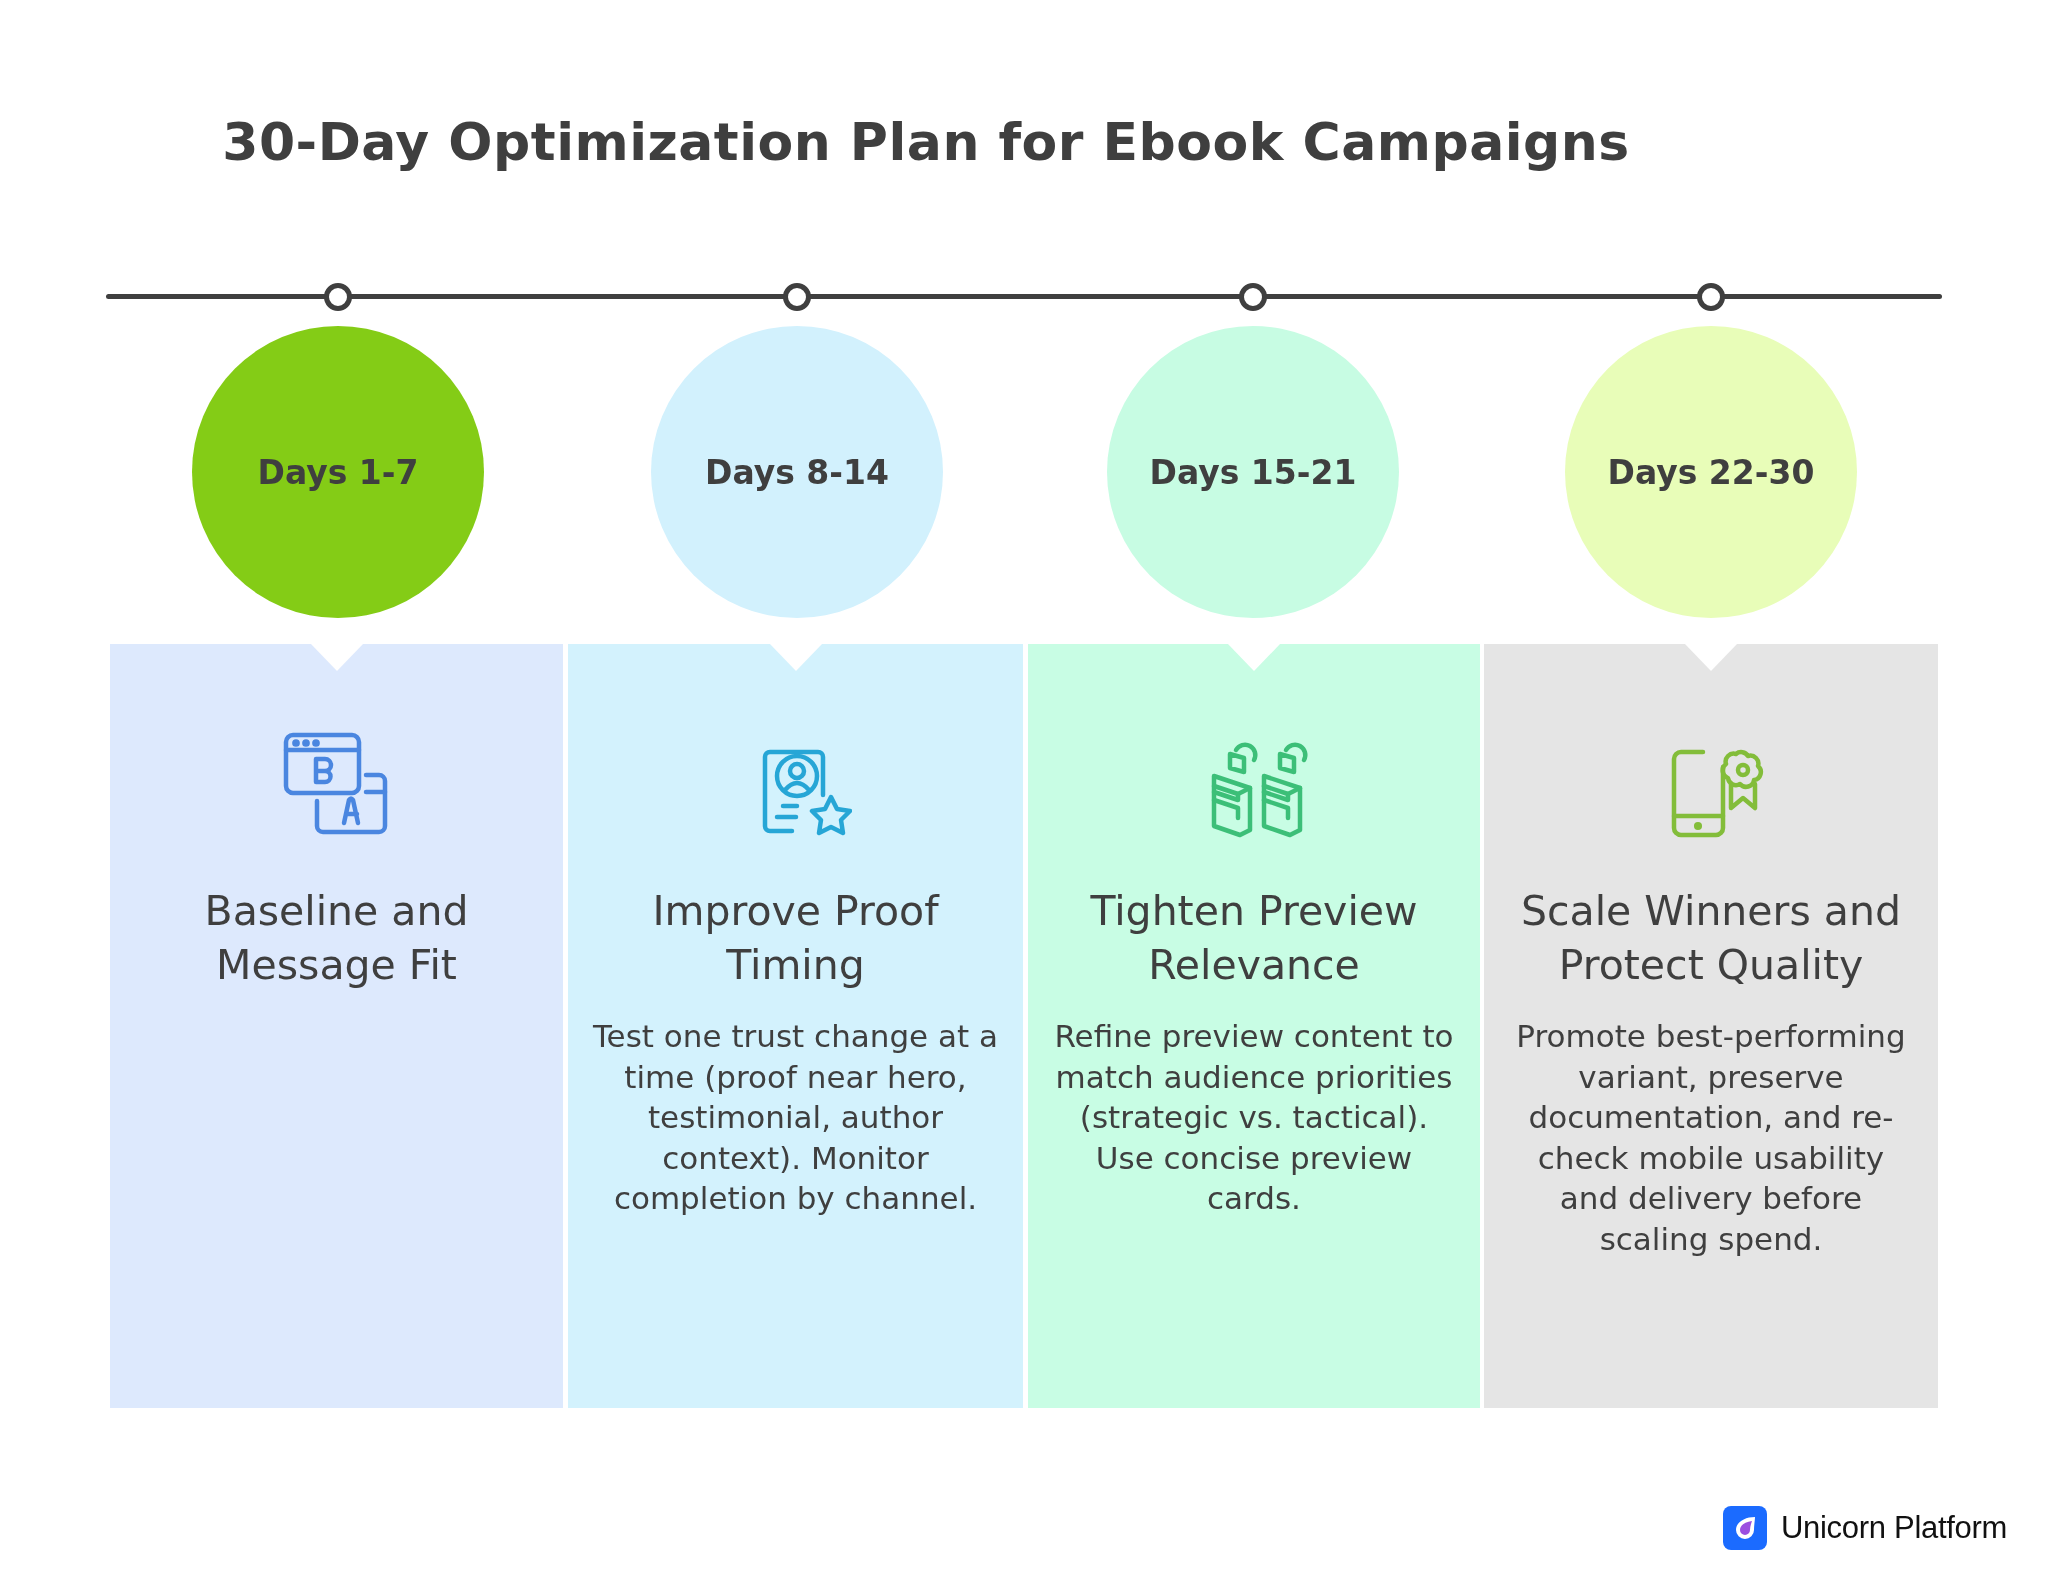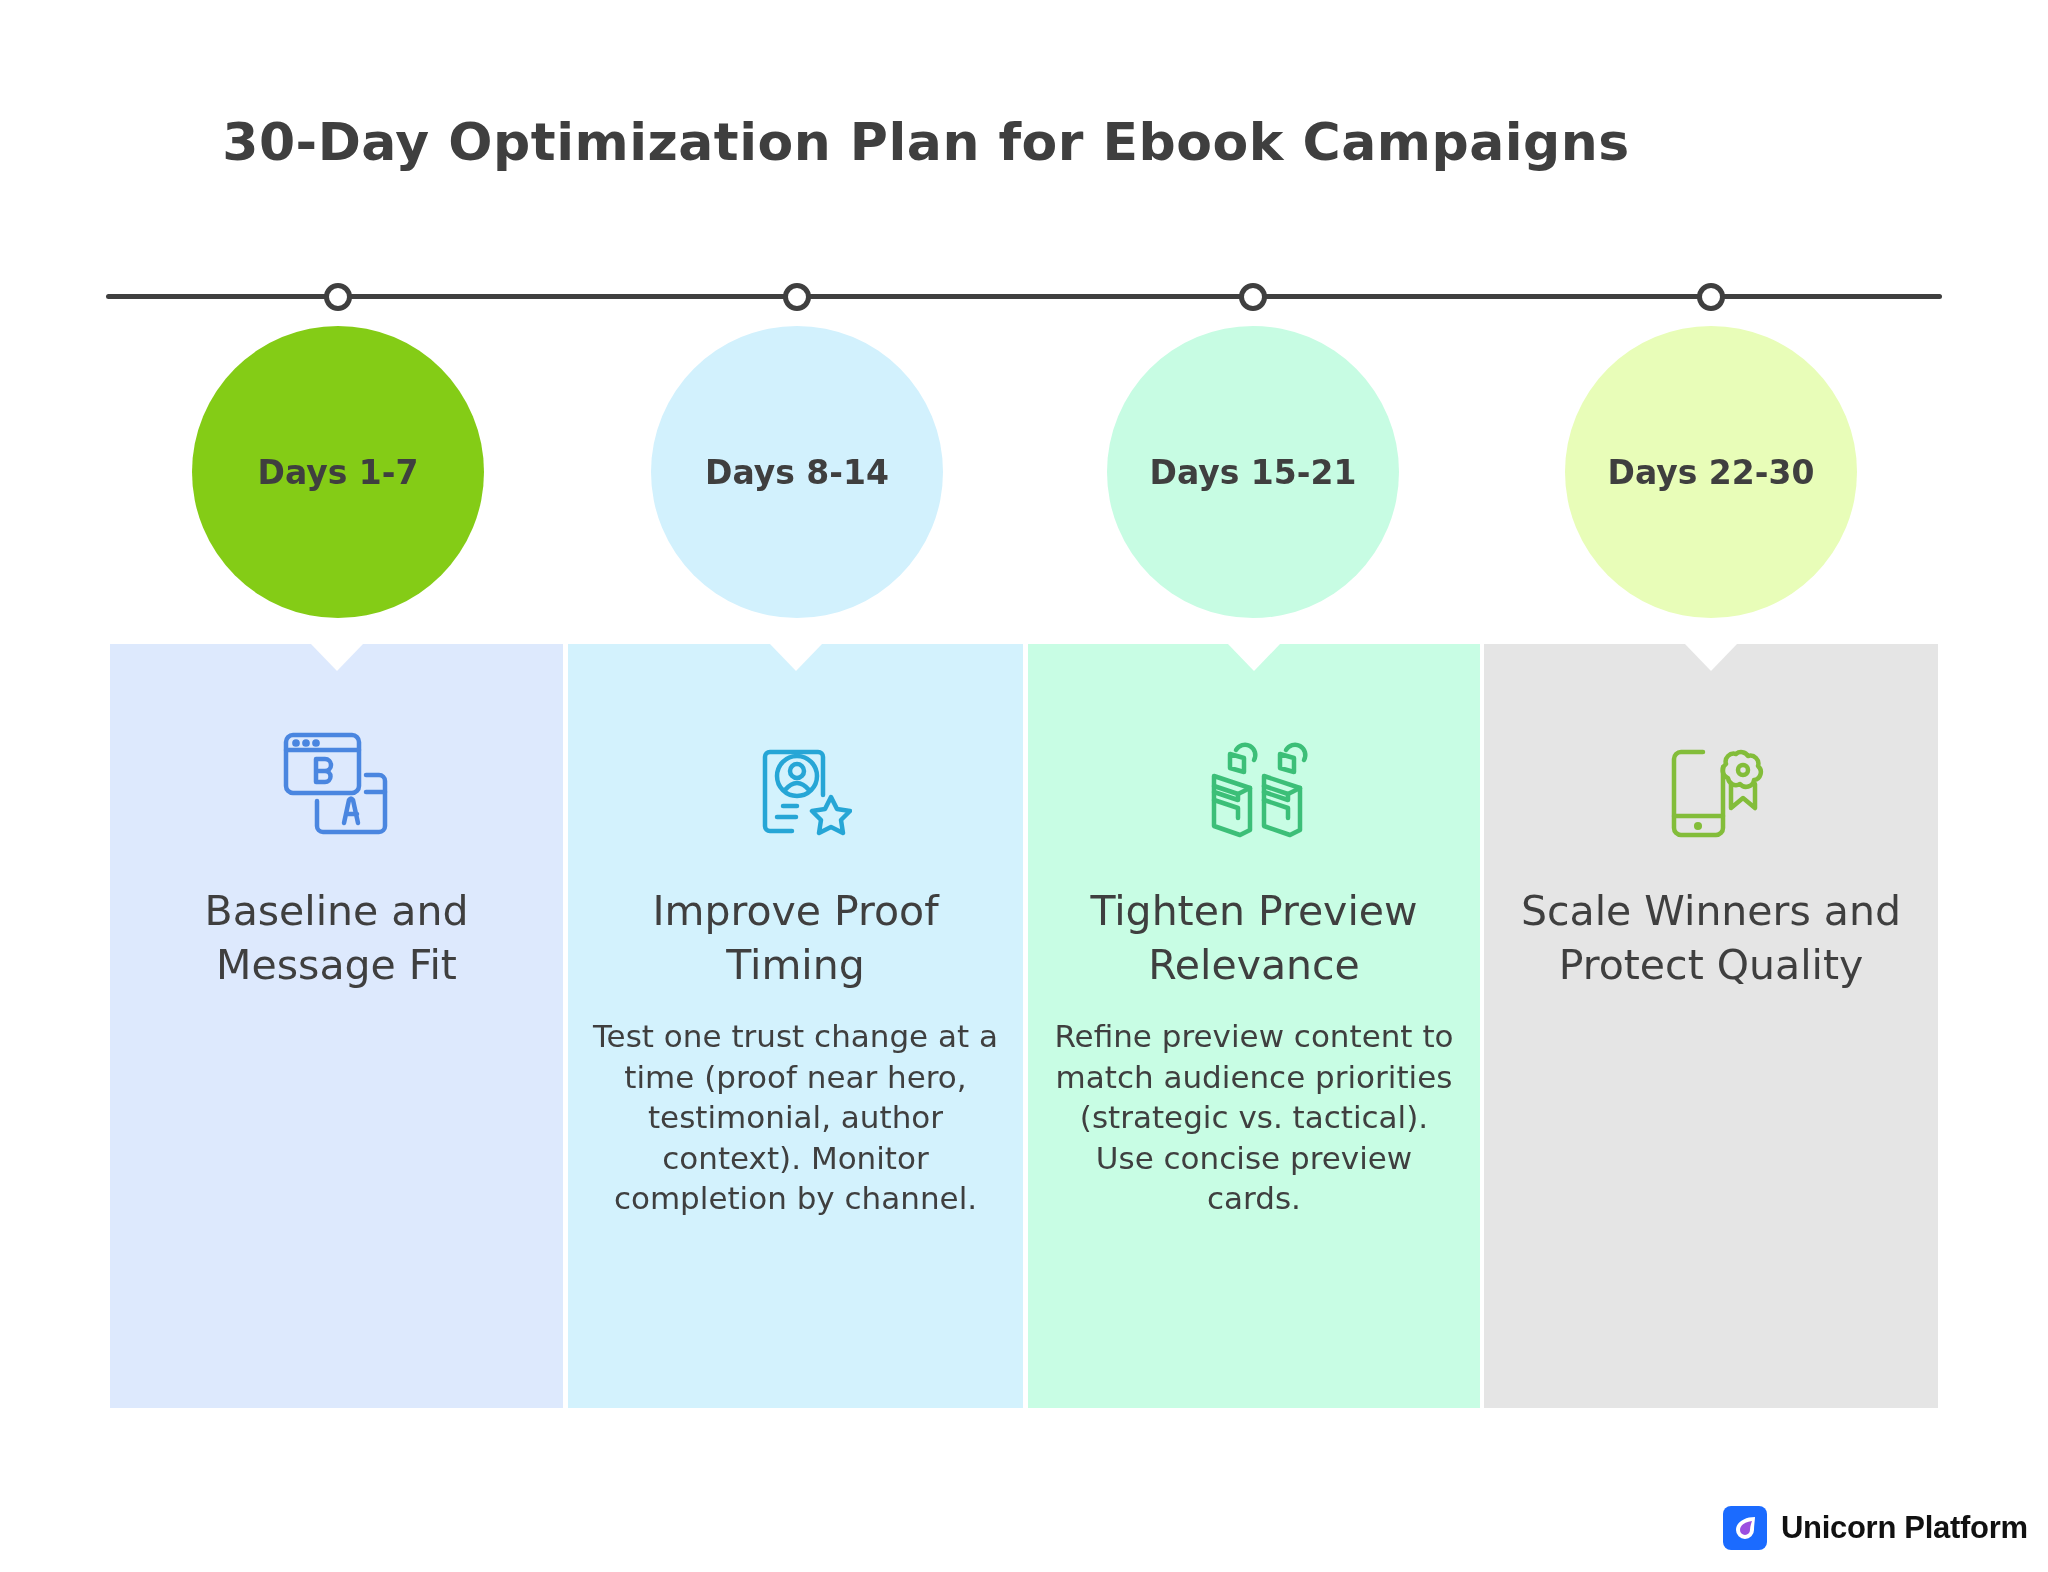--- a/index.html
+++ b/index.html
@@ -52,21 +52,21 @@
   }
 
   .brand {
     position: absolute; left: 1723px; top: 1506px; display: flex; align-items: center;
   }
   .brand-logo {
     width: 44px; height: 44px; border-radius: 8px; background: #1b6bff;
     display: flex; align-items: center; justify-content: center;
   }
   .brand-name {
-    margin-left: 14px; font-family: "Liberation Sans", sans-serif; font-weight: bold;
+    margin-left: 14px; font-family: "Liberation Sans", sans-serif; font-weight: normal;
     font-size: 31px; color: #111111; letter-spacing: -0.3px;
   }
 </style>
 </head>
 <body>
 
 <div class="title">30-Day Optimization Plan for Ebook Campaigns</div>
 
 <div>
   <div class="timeline-line"></div>
@@ -152,20 +152,21 @@
     <svg width="112" height="112" viewBox="0 0 112 112" fill="none" stroke="#83bd3a" stroke-width="4.5" stroke-linecap="round" stroke-linejoin="round">
       <path d="M48 24 h-22 a7 7 0 0 0 -7 7 v69 a7 7 0 0 0 7 7 h35 a7 7 0 0 0 7 -7 v-61"></path>
       <line x1="19" y1="88" x2="68" y2="88"></line>
       <circle cx="43" cy="98" r="1.8" fill="#83bd3a"></circle>
       <path d="M93 28 a8 8 0 0 1 10 10 a8 8 0 0 1 -4 14 a8 8 0 0 1 -14 4 a8 8 0 0 1 -12 -6 a8 8 0 0 1 -2 -14 a8 8 0 0 1 10 -10 a8 8 0 0 1 12 2 z"></path>
       <circle cx="88" cy="42" r="5"></circle>
       <path d="M76 56 v24 l12 -10 l12 10 v-24"></path>
     </svg>
   </div>
   <div class="panel-title">Scale Winners and Protect Quality</div>
+  <div class="panel-desc">Promote best-performing variant, preserve documentation, and re-check mobile usability and delivery before scaling spend.</div>
 </div>
 
 <div class="brand">
   <div class="brand-logo">
     <svg width="28" height="28" viewBox="0 0 28 28">
       <path d="M24 3 C14 3 5 8 5 16 a9 9 0 0 0 18 0 C23 11 24 6 24 3 z" fill="#ffffff"></path>
       <path d="M21 7 C14 8 9 11 9 16 a5 5 0 0 0 10 0 C19 13 20 10 21 7 z" fill="#9b4fe0"></path>
     </svg>
   </div>
   <span class="brand-name">Unicorn Platform</span>

